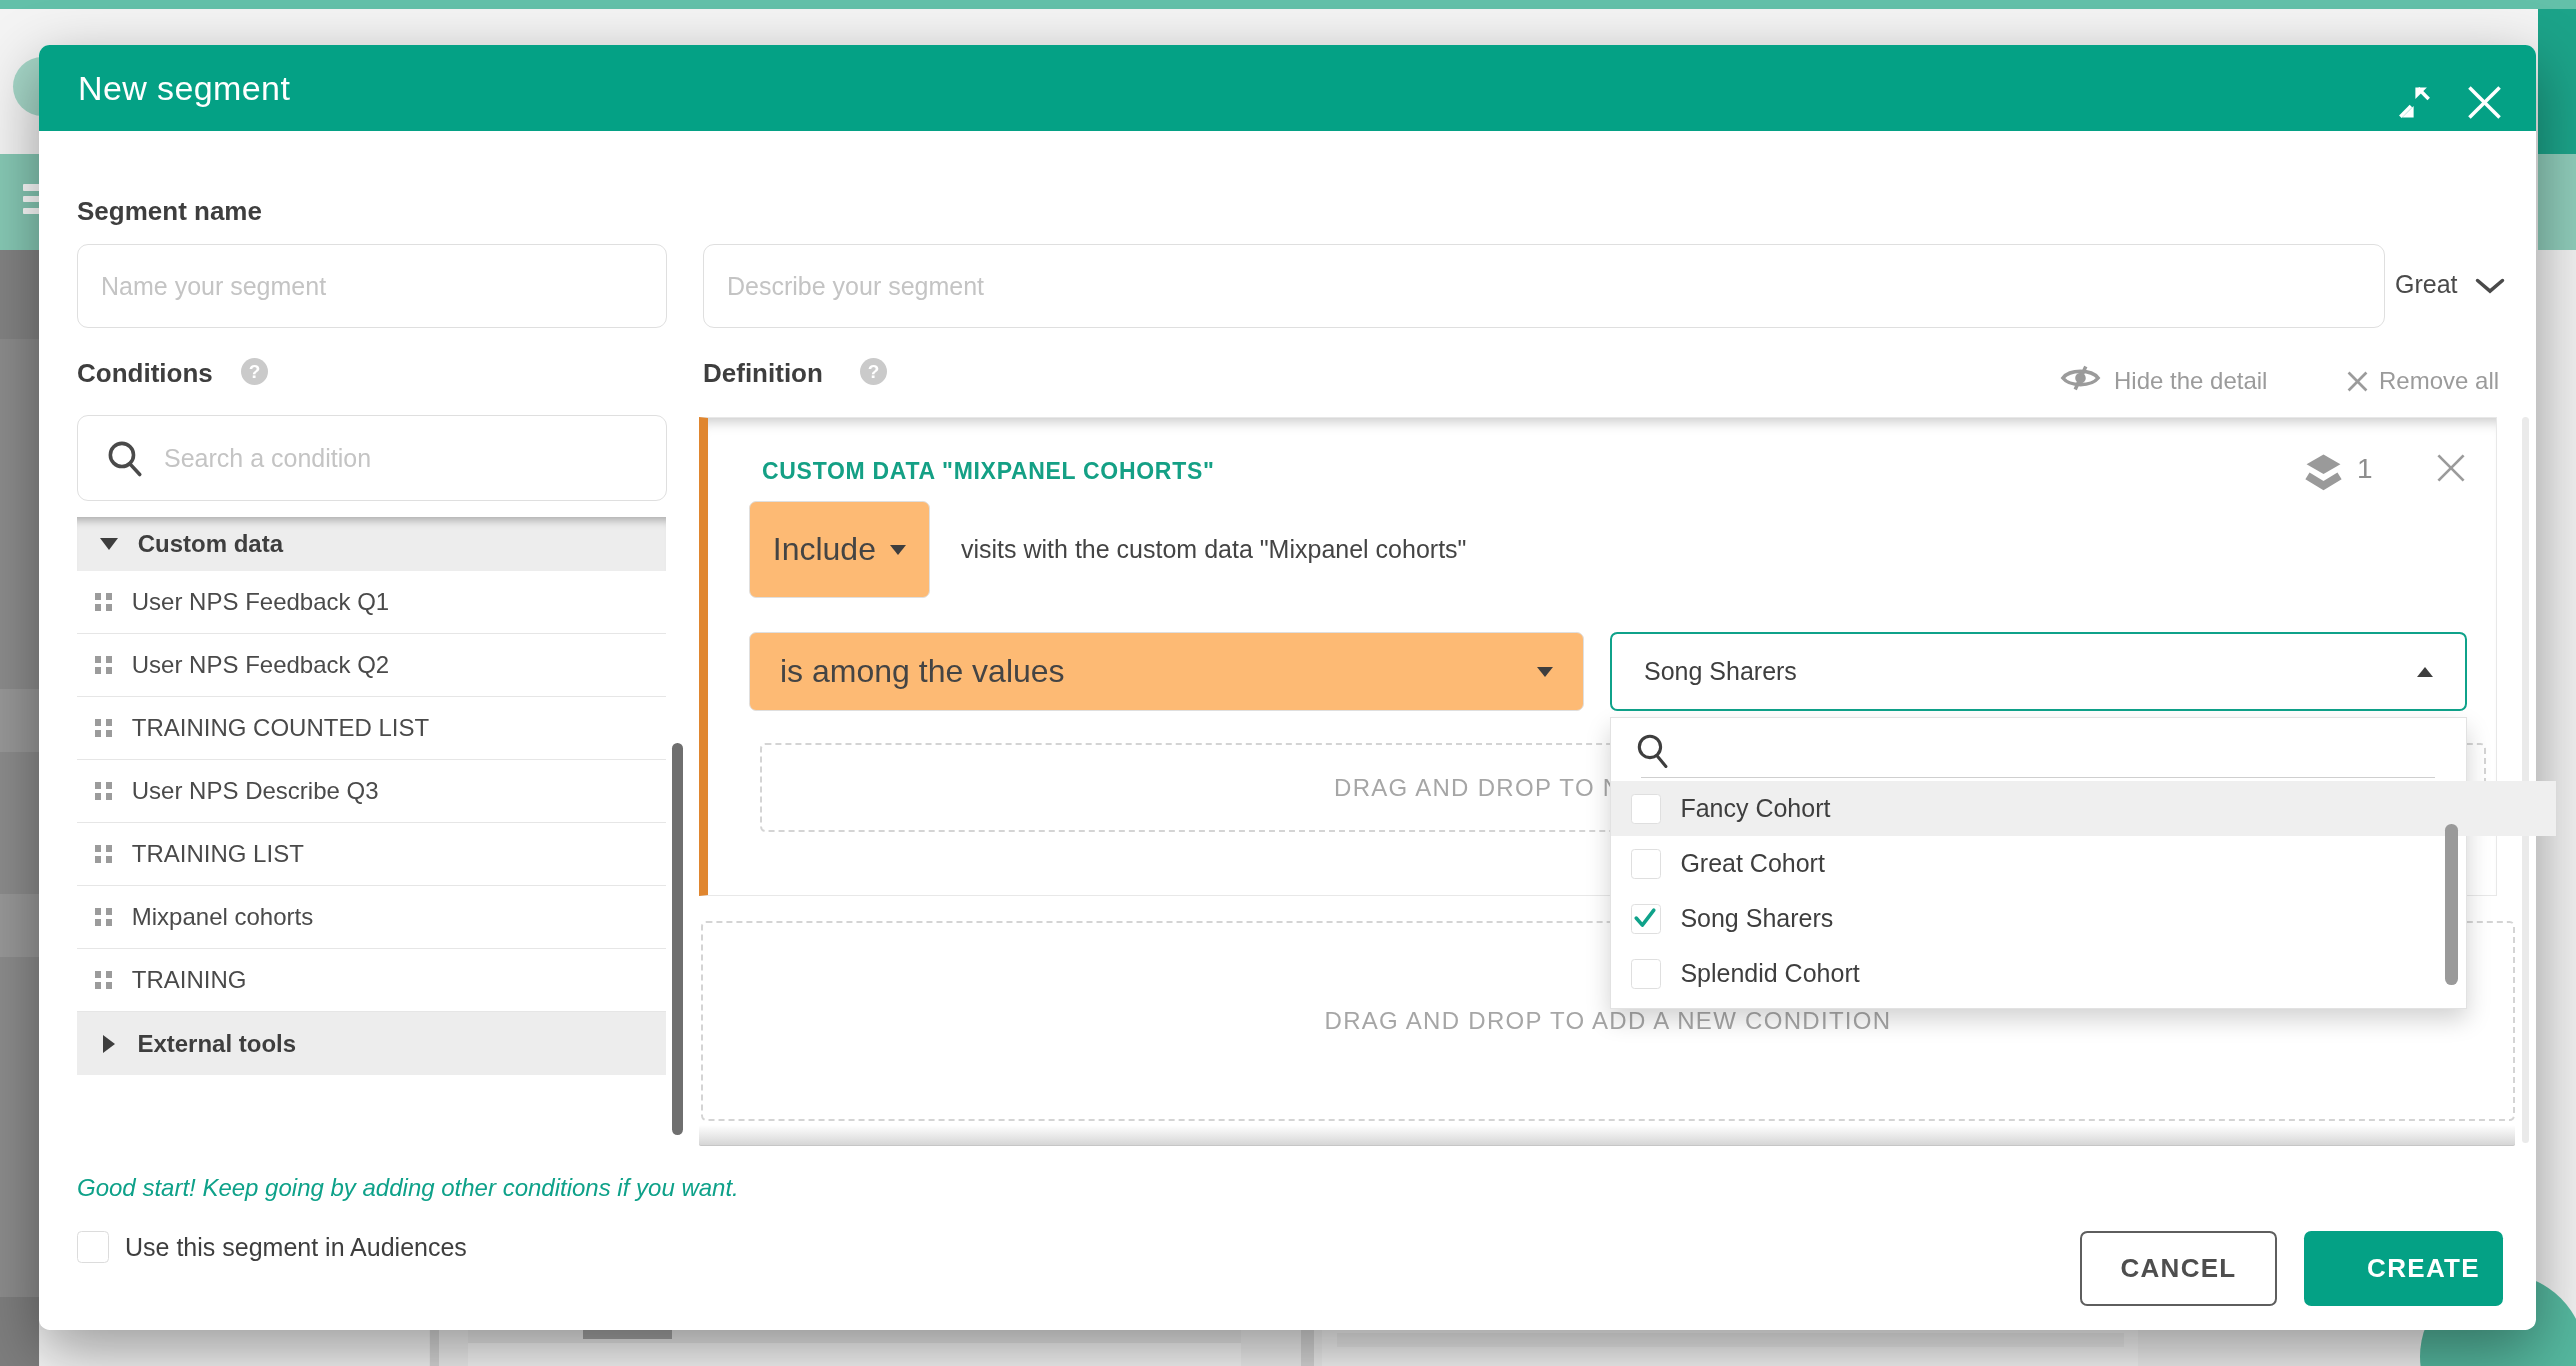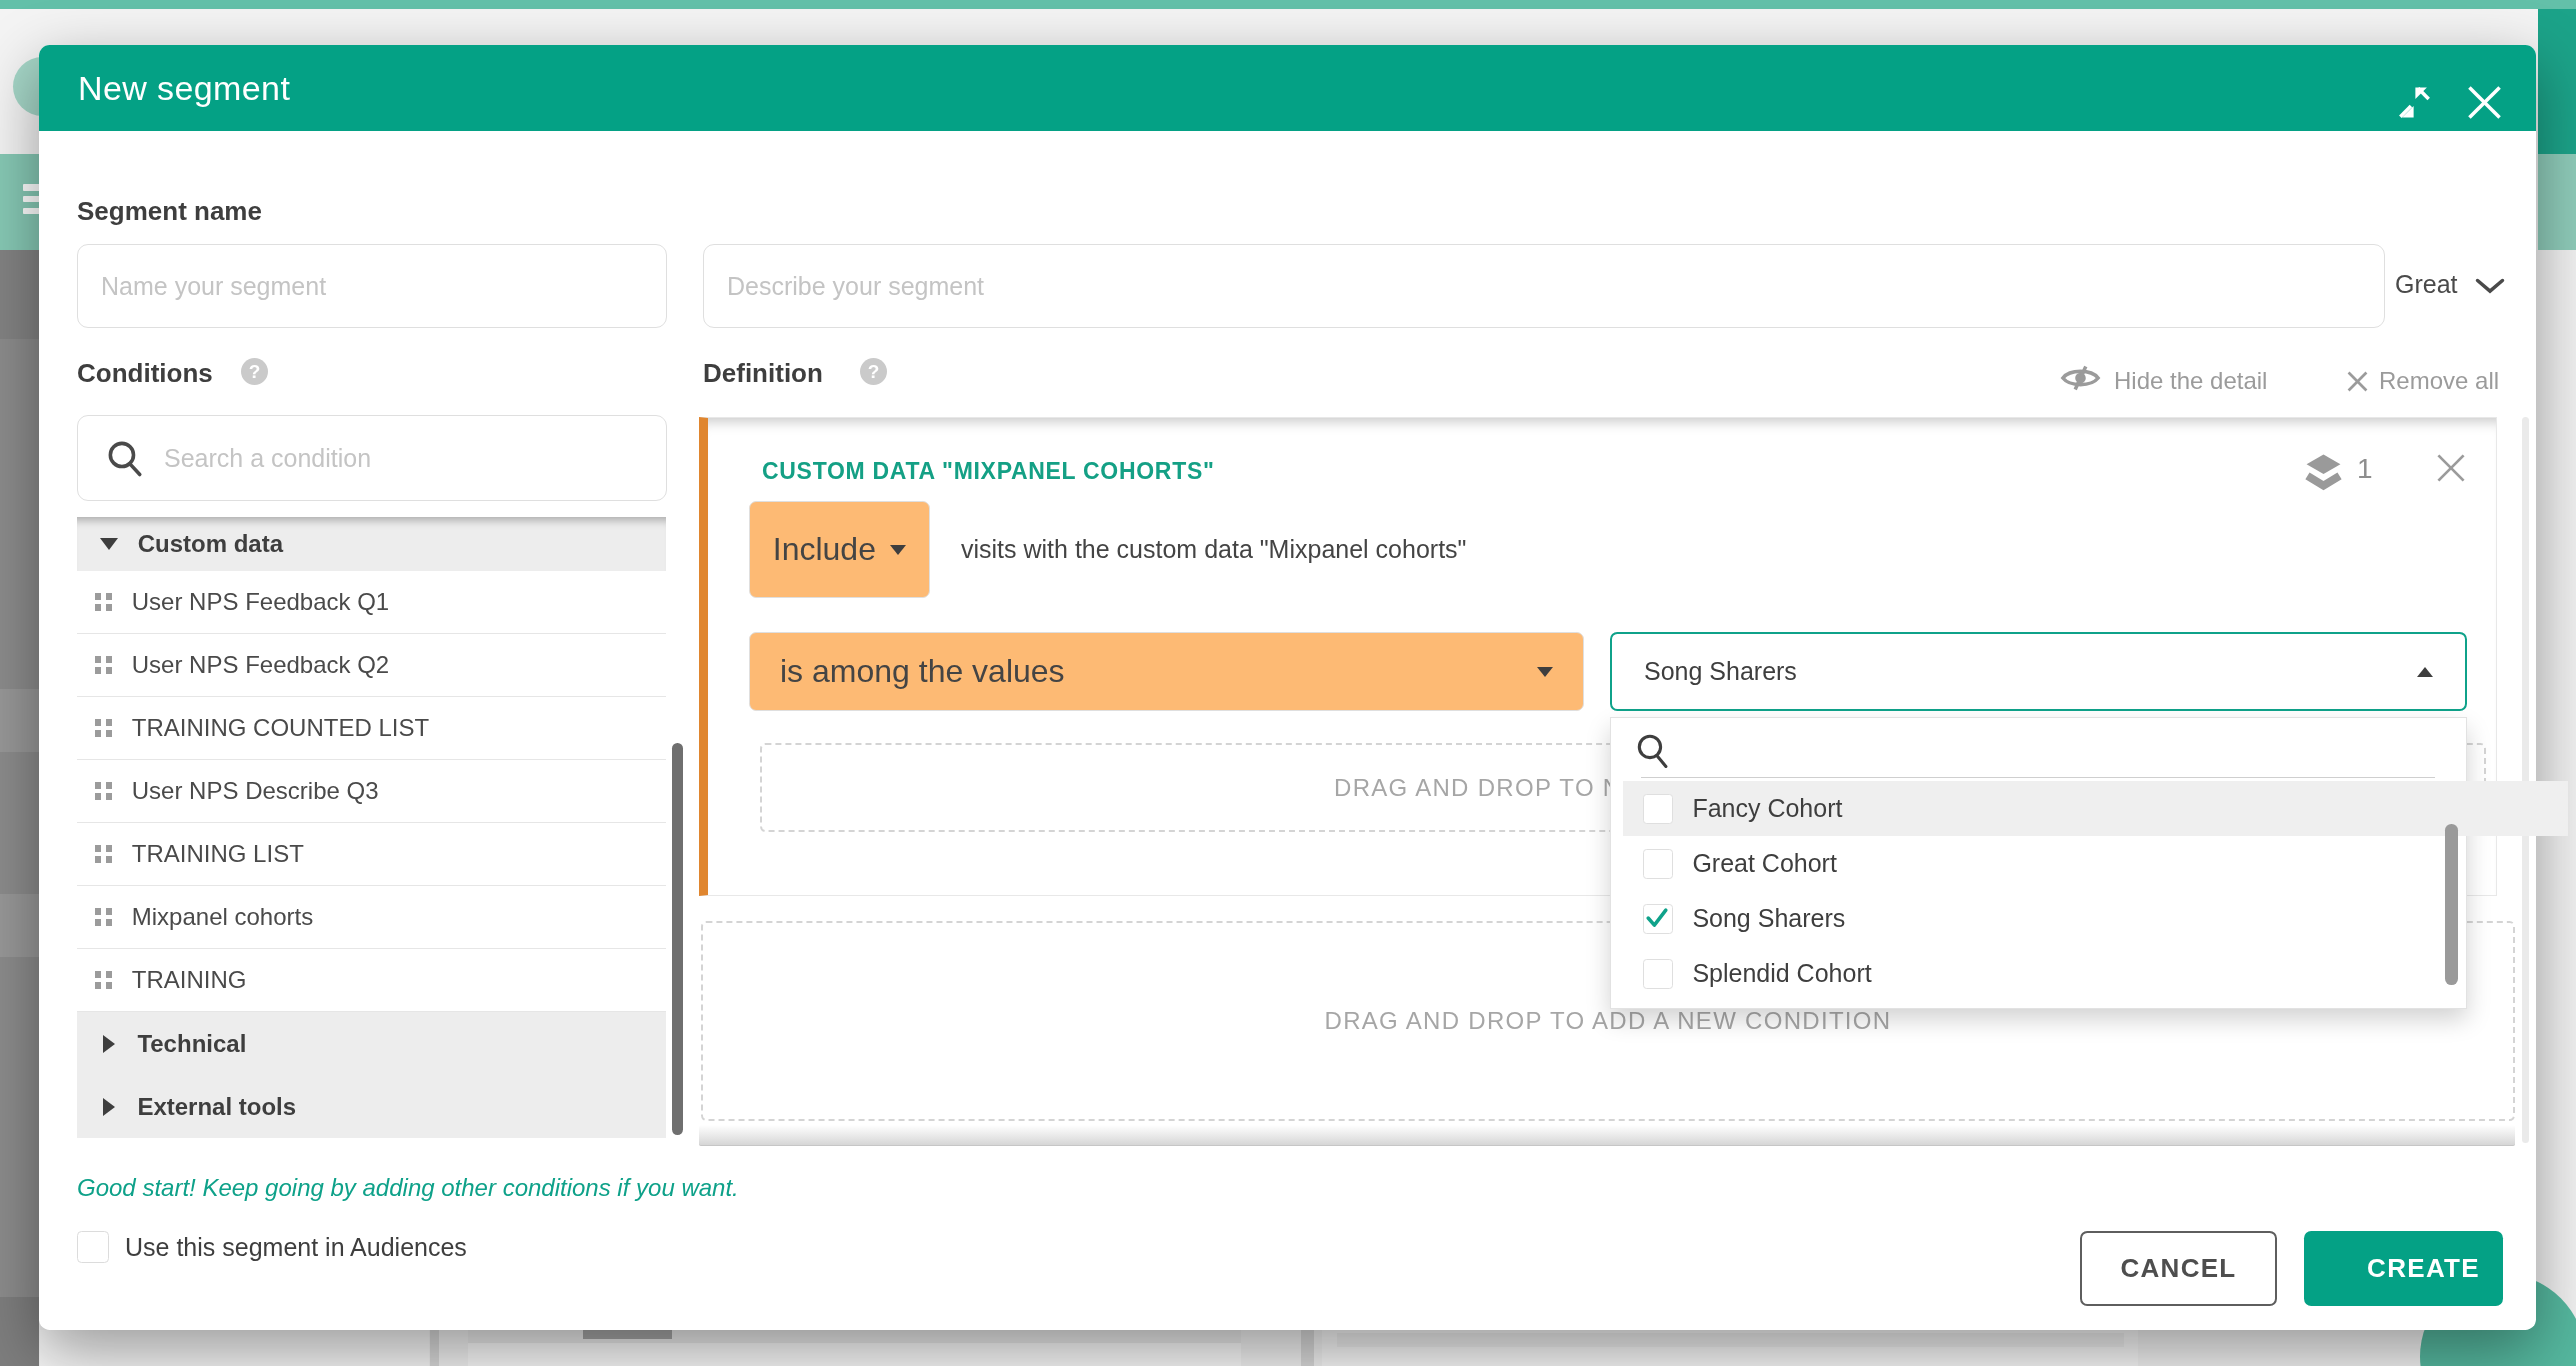--- a/index.html
+++ b/index.html
@@ -247,24 +247,20 @@
         <span class="handle">
             <i></i>
             <i></i>
             <i></i>
             <i></i>
           </span>
         <span>TRAINING</span>
       </div>
       <div class="crow group2">
         <span class="tri-right"></span>
-        <span>Technical</span>
-      </div>
-      <div class="crow group2">
-        <span class="tri-right"></span>
         <span>External tools</span>
       </div>
     </div>
     <div class="abs" style="left:633px;top:698px;width:10.7px;height:392px;background:#6F6F6F;border-radius:5.4px;"></div>
 
     <div class="abs card"></div>
     <div class="abs cardtitle" style="left:723px;top:413px;">CUSTOM DATA "MIXPANEL COHORTS"</div>
 
     <div class="abs" style="left:2264px;top:404px;">
       <svg width="41" height="43" viewBox="0 0 46 48">
@@ -309,21 +305,21 @@
 
     <div class="abs panel" style="left:1571px;top:672px;width:857px;height:292px;z-index:6;">
       <span class="abs" style="left:23px;top:12.5px;">
         <svg width="39" height="39" viewBox="0 0 44 44">
           <circle cx="18" cy="18" r="12" fill="none" stroke="#3E3E3E" stroke-width="3.5"></circle>
           <line x1="26" y1="28" x2="36" y2="40" stroke="#3E3E3E" stroke-width="3.5" stroke-linecap="round"></line>
         </svg>
       </span>
       <input type="text" class="abs" style="left: 72px; top: 10.7px; width: 733px; height: 43px; border: 0px; outline: none; font-family: &quot;Liberation Sans&quot;, sans-serif; font-size: 24px; color: rgb(62, 62, 62);">
       <div class="abs" style="left:30px;top:59px;width:794px;height:0;border-top:1.8px solid #CFCFCF;"></div>
-      <div class="abs" style="left:12px;top:63px;width:945px;">
+      <div class="abs" style="left:0;top:63px;width:945px;">
         <div class="opt" style="background:#EFEFEF;">
           <span class="cbx"></span>
           <span>Fancy Cohort</span>
         </div>
         <div class="opt">
           <span class="cbx"></span>
           <span>Great Cohort</span>
         </div>
         <div class="opt">
           <span class="cbx">

